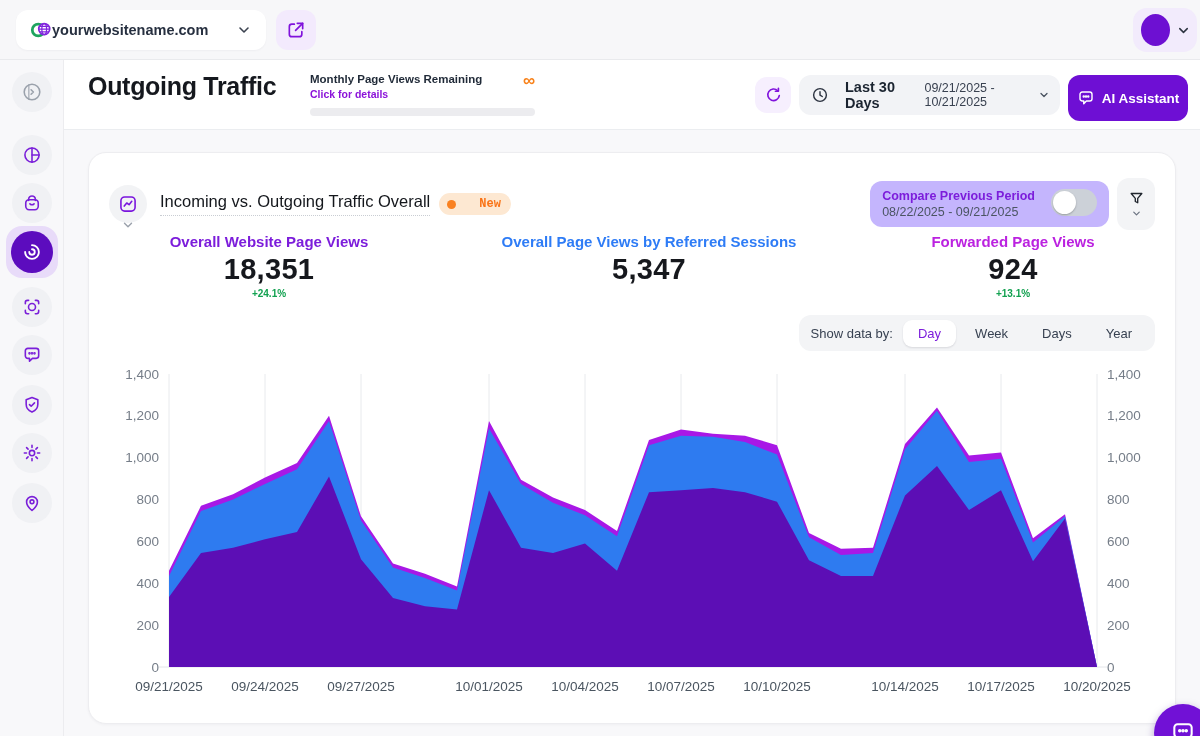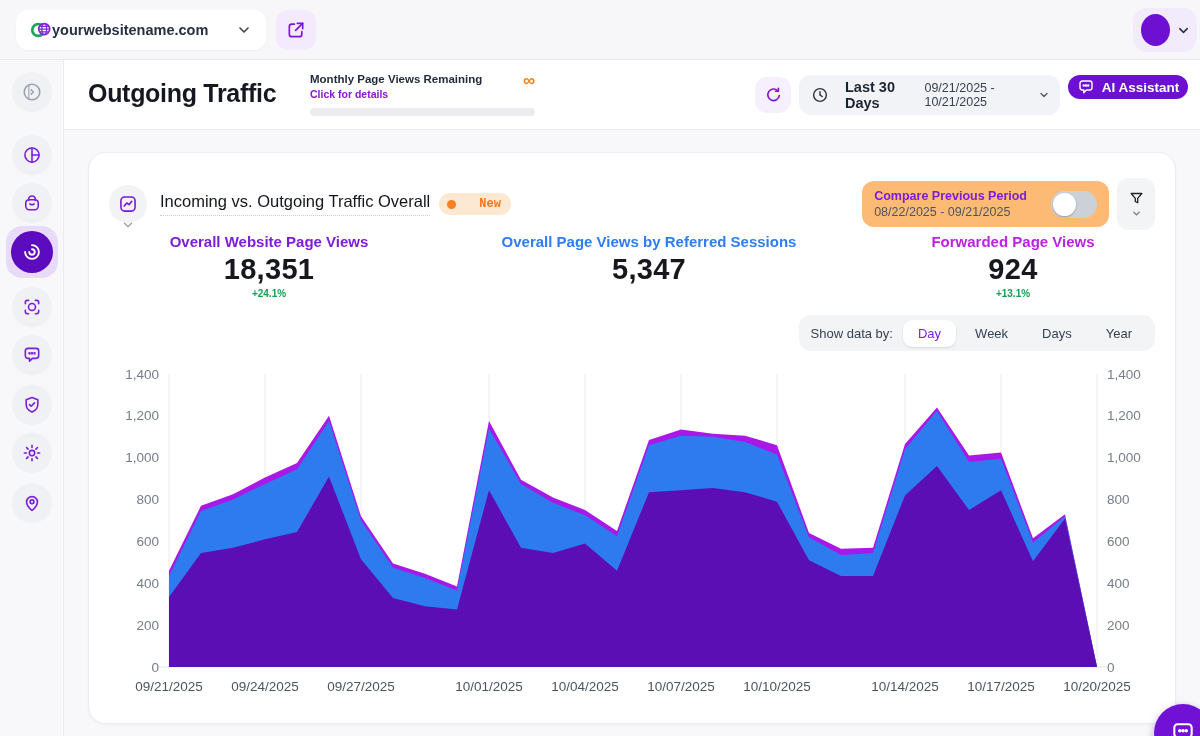--- a/index.html
+++ b/index.html
@@ -19,51 +19,51 @@
   .shell { display:flex; height:676px; }
   .sidebar { width:64px; background:#f8f8fa; border-right:1px solid #ececef; position:relative; flex:none; }
   .sb-btn { position:absolute; left:12px; width:40px; height:40px; border-radius:50%; background:#f0f1f4;
     display:flex; align-items:center; justify-content:center; color:#7a1fd9; cursor:pointer; }
   .sb-active-wrap { position:absolute; left:6px; width:52px; height:52px; border-radius:16px; background:#e8dbf9;
     display:flex; align-items:center; justify-content:center; cursor:pointer; }
   .sb-active { width:42px; height:42px; border-radius:50%; background:#5c0cbe; display:flex; align-items:center; justify-content:center; color:#fff; }
 
   .main { flex:1; display:flex; flex-direction:column; background:#f8f8fa; }
   .page-header { height:70px; background:#fff; border-bottom:1px solid #ebedf0; position:relative; flex:none; }
-  .page-title { position:absolute; left:24px; top:19px; font-size:25px; font-weight:700; color:#15181e; letter-spacing:-0.3px; }
+  .page-title { position:absolute; left:24px; top:12px; font-size:25px; font-weight:700; color:#15181e; letter-spacing:-0.3px; }
   .quota { position:absolute; left:246px; top:0; width:225px; height:70px; }
   .quota-title { position:absolute; top:13px; font-size:11.5px; font-weight:700; color:#1f2937; }
   .quota-link { position:absolute; top:28px; font-size:10.5px; font-weight:600; color:#8b12d9; cursor:pointer; }
   .quota-inf { position:absolute; right:0; top:11px; font-size:17px; font-weight:700; color:#f8821a; }
   .quota-bar { position:absolute; top:48px; width:225px; height:8px; border-radius:4px; background:#ececef; }
   .refresh-btn { position:absolute; left:691px; top:17px; width:36px; height:36px; border:none; border-radius:12px;
     background:#f6effe; color:#8012dc; display:flex; align-items:center; justify-content:center; cursor:pointer; }
   .datebox { position:absolute; left:735px; top:15px; width:261px; height:40px; background:#f2f3f6; border-radius:12px;
     display:flex; align-items:center; gap:16px; padding:0 10px 0 12px; cursor:pointer; }
   .date-preset { font-size:14.5px; font-weight:700; color:#1b2430; }
   .date-range { font-size:12.5px; color:#394150; }
-  .ai-btn { position:absolute; left:1004px; top:15px; width:120px; height:24px; border:none; border-radius:12px;
+  .ai-btn { position:absolute; left:1004px; top:15px; width:120px; height:46px; border:none; border-radius:12px;
     background:#6e0fd4; color:#fff; display:flex; align-items:center; justify-content:center; gap:7px;
     font-size:13.5px; font-weight:700; font-family:inherit; cursor:pointer; }
 
   .content { flex:1; padding:22px 24px 0 24px; }
   .card { width:1088px; height:572px; background:#fff; border:1px solid #ededf0; border-radius:18px;
     box-shadow:0 1px 3px rgba(25,25,60,.04); }
 
   .card-head { display:flex; align-items:center; padding:26px 20px 0 20px; height:76px; }
   .chart-ico-wrap { position:relative; width:38px; height:38px; border-radius:50%; background:#f2f3f5;
     display:flex; align-items:center; justify-content:center; color:#7a15dd; cursor:pointer; }
   .chart-ico-wrap .chev { position:absolute; bottom:-9px; left:12px; color:#9aa1ab; }
   .card-title { margin-left:13px; font-size:16.5px; font-weight:500; color:#14171c;
     border-bottom:1.5px dotted #c9cdd3; padding-bottom:4px; }
   .new-badge { margin-left:9px; display:flex; align-items:center; gap:23px; background:#fde8d2; border-radius:999px;
     padding:4px 10px 4px 8px; font-size:12px; font-weight:700; color:#f97316;font-family:Liberation Mono, monospace; }
   .new-badge .dot { width:9px; height:9px; border-radius:50%; background:#f98121; }
   .head-spacer { flex:1; }
-  .compare { display:flex; align-items:center; gap:24px; background:#fdba74; border-radius:12px; padding:8px 12px; }
+  .compare { display:flex; align-items:flex-start; gap:16px; background:#c4b5fd; border-radius:12px; padding:8px 12px; }
   .cmp-label { font-size:12.5px; font-weight:700; color:#7c1ddb; }
   .cmp-range { font-size:12.5px; color:#4b5563; margin-top:2px; }
   .toggle { width:46px; height:27px; border-radius:999px; background:#ccd1d8; position:relative; cursor:pointer; flex:none; }
   .toggle .knob { position:absolute; left:2px; top:2px; width:23px; height:23px; border-radius:50%; background:#fff;
     box-shadow:0 1px 2px rgba(0,0,0,.25); }
   .filter-btn { margin-left:8px; width:38px; height:52px; background:#f3f4f6; border:none; border-radius:12px;
     display:flex; flex-direction:column; align-items:center; justify-content:center; gap:1px; color:#20262e; cursor:pointer; }
 
   .metrics { margin-top:4px; display:grid; grid-template-columns:360px 400px 328px; text-align:center; }
   .metric-label { font-size:15px; font-weight:700;text-align:center; }

